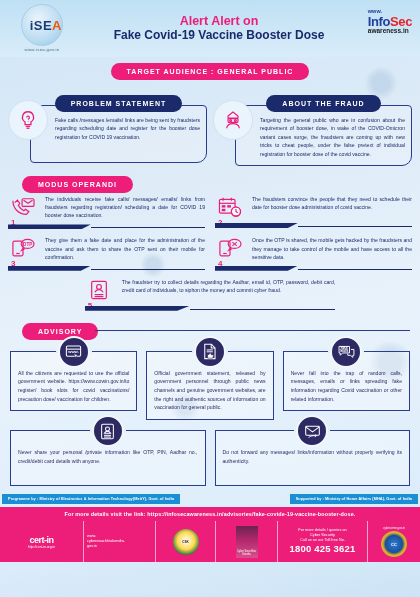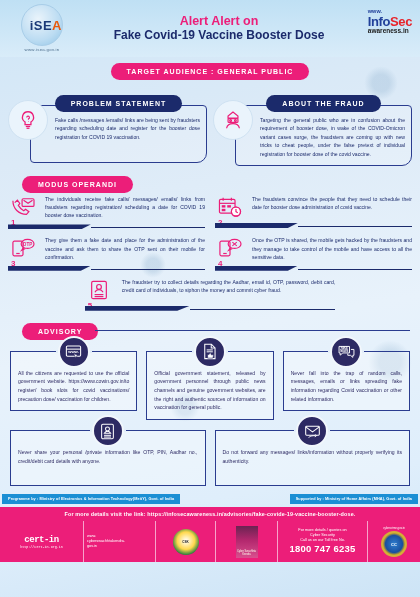--- a/index.html
+++ b/index.html
@@ -469,21 +469,21 @@
 
   <div class="gov-row">
     <div class="gov-bar">Programme by : Ministry of Electronics &amp; Information Technology(MeitY), Govt. of India</div>
     <div class="gov-bar">Supported by : Ministry of Home Affairs (MHA), Govt. of India</div>
   </div>
 
   <div class="link-bar">For more details visit the link:  https://infosecawareness.in/advisories/fake-covide-19-vaccine-booster-dose.</div>
 
   <div class="bottom-strip">
 
-    <div class="bs-cell" style="flex:0 0 84px;font-family:Liberation Mono, monospace;">
+    <div class="bs-cell" style="flex:0 0 84px;">
       <div>
         <div class="cert-logo">cert-in</div>
         <div class="cert-sub">http://cert-in.org.in</div>
       </div>
     </div>
 
     <div class="bs-cell" style="flex:0 0 72px;justify-content:flex-start;">
       <div class="bs-txt">
         <div>www.</div>
         <div>cyberswachhtakendra.</div>
@@ -497,21 +497,21 @@
 
     <div class="bs-cell" style="flex:0 0 62px;">
       <div class="poster-thumb">Cyber Swachhta Kendra</div>
     </div>
 
     <div class="bs-cell" style="flex:1;">
       <div class="bs-ctr">
         <div>For more details / queries on</div>
         <div>Cyber Security</div>
         <div>Call us on our Toll free No.</div>
-        <div class="tollfree">1800 747 6235</div>
+        <div class="tollfree">1800 425 3621</div>
       </div>
     </div>
 
     <div class="bs-cell" style="flex:0 0 52px;">
       <div>
         <div class="emblem-lbl">cybercrime.gov.in</div>
         <div class="emblem">CC</div>
       </div>
     </div>
   </div>

